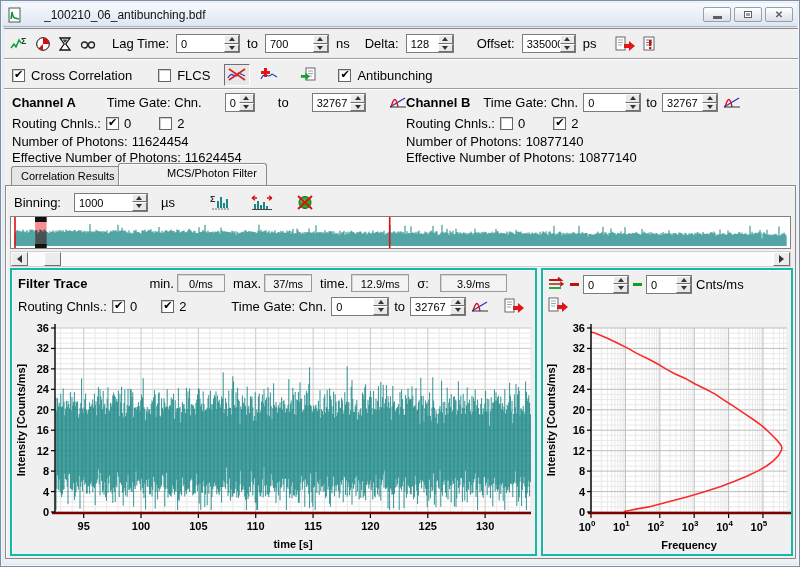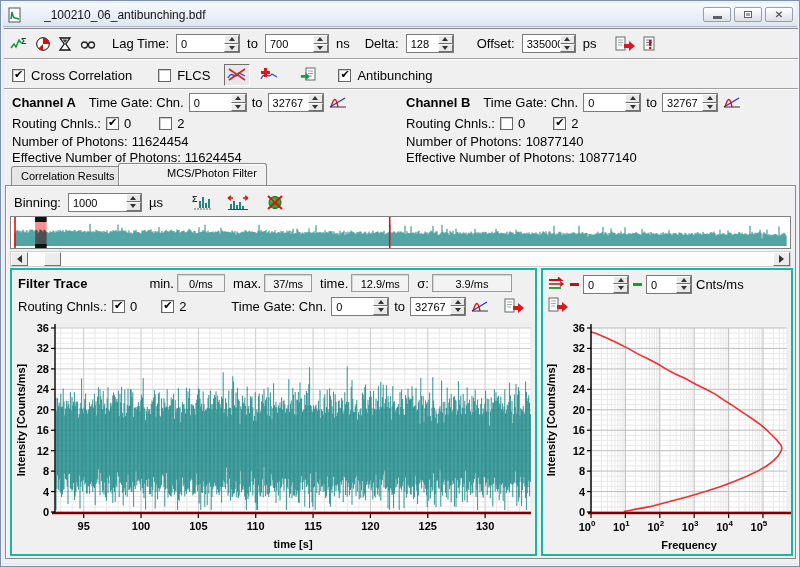--- a/index.html
+++ b/index.html
@@ -202,21 +202,21 @@
             <path d="M1,9 h5 v-3 l5,4.5 -5,4.5 v-3 h-5 Z" fill="#17a038" transform="scale(0.9)"></path>
           </svg>
       </span>
       <span style="width:8px"></span>
       <span class="cb checked"></span>
       <span class="lbl">Antibunching</span>
     </div>
     <div class="hsep" style="top:59px"></div>
 
     <div class="abs" style="left:8px;top:63px;width:390px;height:72px">
-      <div class="hrow" style="height:21px;gap:5px">
+      <div class="hrow" style="height:21px;gap:23px">
         <span class="lbl bold">Channel A</span>
         <span class="lbl" style="margin-left:8px">Time Gate: Chn.</span>
         <span class="spin" style="width:58px">
           <span class="val">0</span>
           <span class="btns">
               <span class="b">
                 <i class="au"></i>
               </span>
               <span class="b">
                 <i class="ad"></i>
@@ -314,21 +314,21 @@
       </div>
     </div>
 
     <div class="tabbar">
       <span class="tab" style="left:6px">Correlation Results</span>
       <span class="tab active" style="left:113px">MCS/Photon Filter</span>
     </div>
 
     <div class="mainpanel">
 
-      <div class="abs hrow" style="left:8px;top:4px;height:24px;gap:7px">
+      <div class="abs hrow" style="left:8px;top:4px;height:24px;gap:13px">
         <span class="lbl">Binning:</span>
         <span class="spin" style="width:74px">
           <span class="val">1000</span>
           <span class="btns">
               <span class="b">
                 <i class="au"></i>
               </span>
               <span class="b">
                 <i class="ad"></i>
               </span>
@@ -384,21 +384,21 @@
       <div class="subpanel" style="left:4px;top:82px;width:527px;height:288px">
         <div class="abs hrow" style="left:6px;top:3px;height:20px;width:515px">
           <span class="lbl bold">Filter Trace</span>
           <span class="lbl" style="margin-left:62px">min.</span>
           <span class="statfield" style="width:48px;margin-left:3px">0/ms</span>
           <span class="lbl" style="margin-left:8px">max.</span>
           <span class="statfield" style="width:48px;margin-left:3px">37/ms</span>
           <span class="lbl" style="margin-left:8px">time.</span>
           <span class="statfield" style="width:58px;margin-left:3px">12.9/ms</span>
           <span class="lbl" style="margin-left:8px">σ:</span>
-          <span class="statfield" style="width:80px;margin-left:3px">3.9/ms</span>
+          <span class="statfield" style="width:67px;margin-left:11px">3.9/ms</span>
         </div>
         <div class="abs hrow" style="left:6px;top:25px;height:22px;width:515px;gap:5px">
           <span class="lbl">Routing Chnls.:</span>
           <span class="cb checked"></span>
           <span class="lbl">0</span>
           <span style="width:14px"></span>
           <span class="cb checked"></span>
           <span class="lbl">2</span>
           <span class="lbl" style="margin-left:40px">Time Gate: Chn.</span>
           <span class="spin" style="width:58px">

